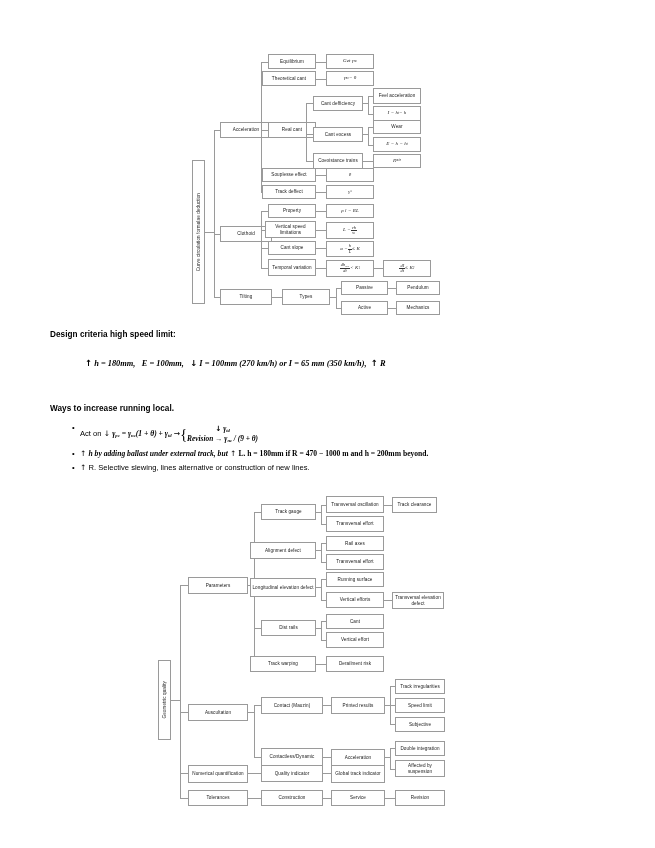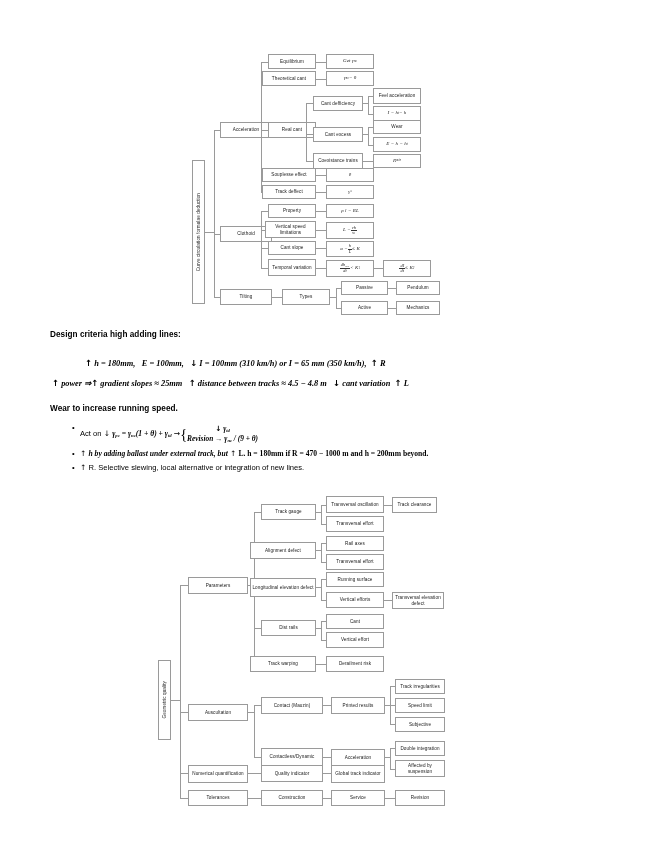--- a/index.html
+++ b/index.html
@@ -293,65 +293,54 @@
     <div class="box" style="left:341px; top:281px; width:47px; height:14px;">Passive</div>
     <div class="box" style="left:341px; top:301px; width:47px; height:14px;">Active</div>
 
     <div class="ln h" style="left:388px; top:288px; width:8px;"></div>
     <div class="ln h" style="left:388px; top:308px; width:8px;"></div>
 
     <div class="box" style="left:396px; top:281px; width:44px; height:14px;">Pendulum</div>
     <div class="box" style="left:396px; top:301px; width:44px; height:14px;">Mechanics</div>
   </div>
 
-  <div class="prose h-bold" style="left:50px; top:330px;">Design criteria high adding lines:</div>
+  <div class="prose h-bold" style="left:50px; top:330px;">Design criteria high speed limit:</div>
 
   <div class="prose eq" style="left:85px; top:358px; white-space:nowrap;">
     <span class="arrow">↑</span>
     <i>h = 180mm,</i>&nbsp;&nbsp;
     <i>E = 100mm,</i>&nbsp;&nbsp;
     <span class="arrow">↓</span>
-    <i>I = 100mm (310 km/h) or I = 65 mm (350 km/h),</i>&nbsp;
+    <i>I = 100mm (270 km/h) or I = 65 mm (350 km/h),</i>&nbsp;
     <span class="arrow">↑</span>
     <i>R</i>
   </div>
 
-  <div class="prose eq" style="left:52px; top:378px; white-space:nowrap;">
-    <span class="arrow">↑</span>
-    <i>power ⇒</i><span class="arrow">↑</span>
-    <i>gradient slopes ≈ 25mm</i>&nbsp;&nbsp;
-    <span class="arrow">↑</span>
-    <i>distance between tracks ≈ 4.5 − 4.8 m</i>&nbsp;&nbsp;
-    <span class="arrow">↓</span>
-    <i>cant variation</i>&nbsp;
-    <span class="arrow">↑</span>
-    <i>L</i>
-  </div>
-
-  <div class="prose h-bold" style="left:50px; top:404px;">Wear to increase running speed.</div>
+
+  <div class="prose h-bold" style="left:50px; top:404px;">Ways to increase running local.</div>
 
   <ul class="bullets" style="left:72px; top:424px; width:570px;">
 
     <li style="margin-bottom:7px;">
       <span>Act on</span>
       <span class="arrow">↓</span>
       <span class="serit"><span>γ</span><sub>pc</sub><span> = γ</span><sub>nc</sub><span>(1 + θ) + γ</span><sub>td</sub></span>
       <span class="arrow">→</span><span class="brace">{</span><span class="stack serit"><span style="display:block; text-align:center;"><span class="arrow">↓</span> <span>γ</span><sub>td</sub></span><span style="display:block;"><span>Revision → γ</span><sub>nc</sub><span> / (9 + θ)</span></span></span>
     </li>
 
     <li>
       <span class="arrow">↑</span>
       <span class="ser" style="font-style:italic;">h by adding ballast under external track, but</span>
       <span class="arrow">↑</span>
       <span class="ser">L. h = 180mm if R = 470 − 1000 m and h = 200mm  beyond.</span>
     </li>
 
     <li>
       <span class="arrow">↑</span>
-      <span>R. Selective slewing, local alternative or integration of new lines.</span>
+      <span>R. Selective slewing, lines alternative or construction of new lines.</span>
     </li>
   </ul>
 
   <div>
 
     <div class="vlabel" style="left:158px; top:660px; width:13px; height:80px;">
       <span>Geometric quality</span>
     </div>
 
     <div class="ln h" style="left:171px; top:700px; width:9px;"></div>

